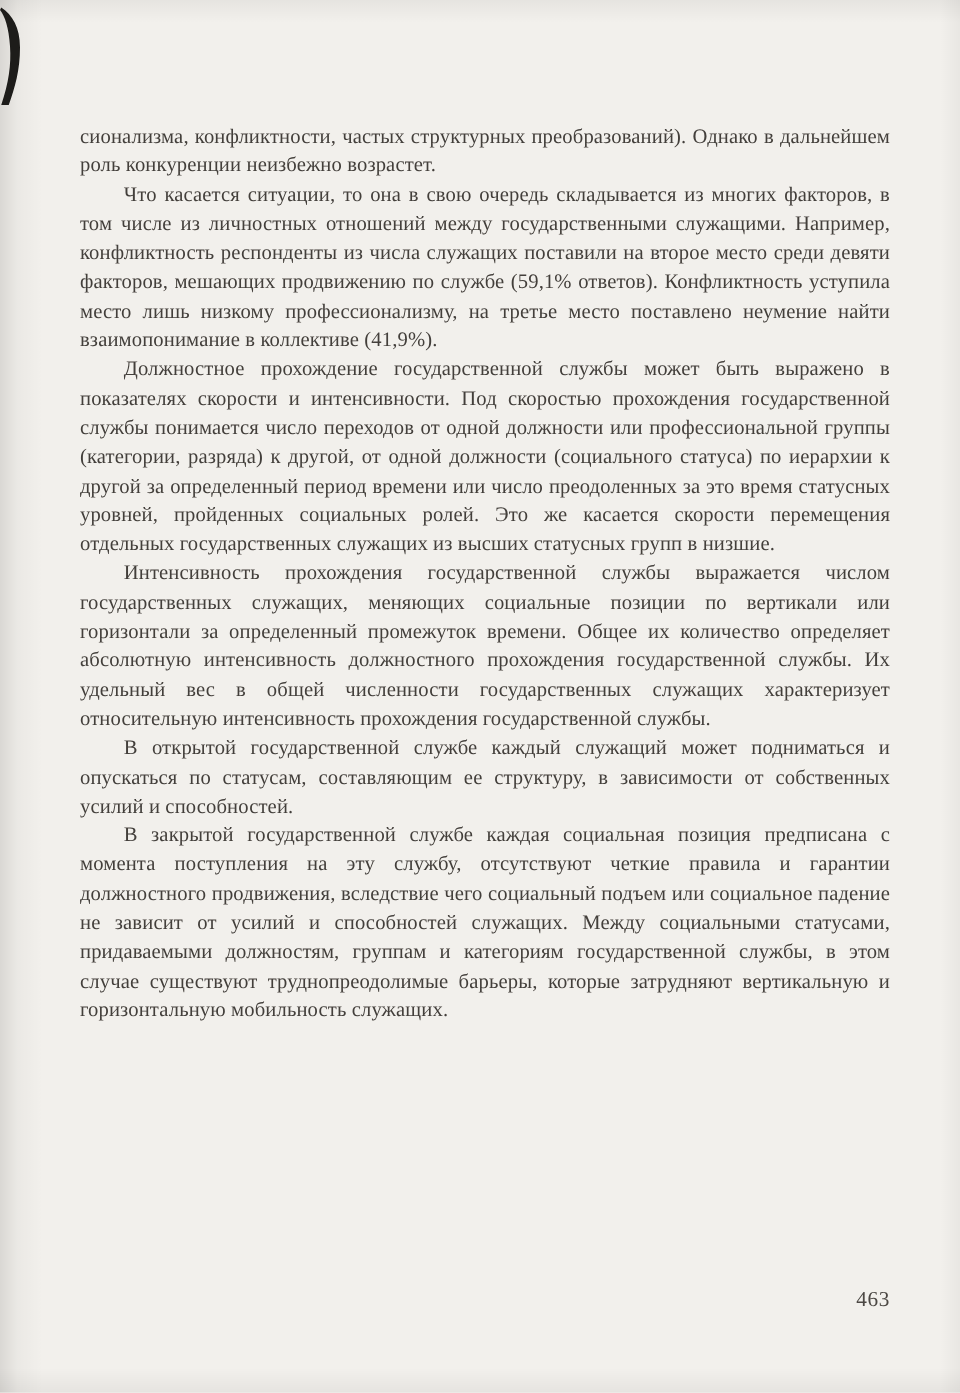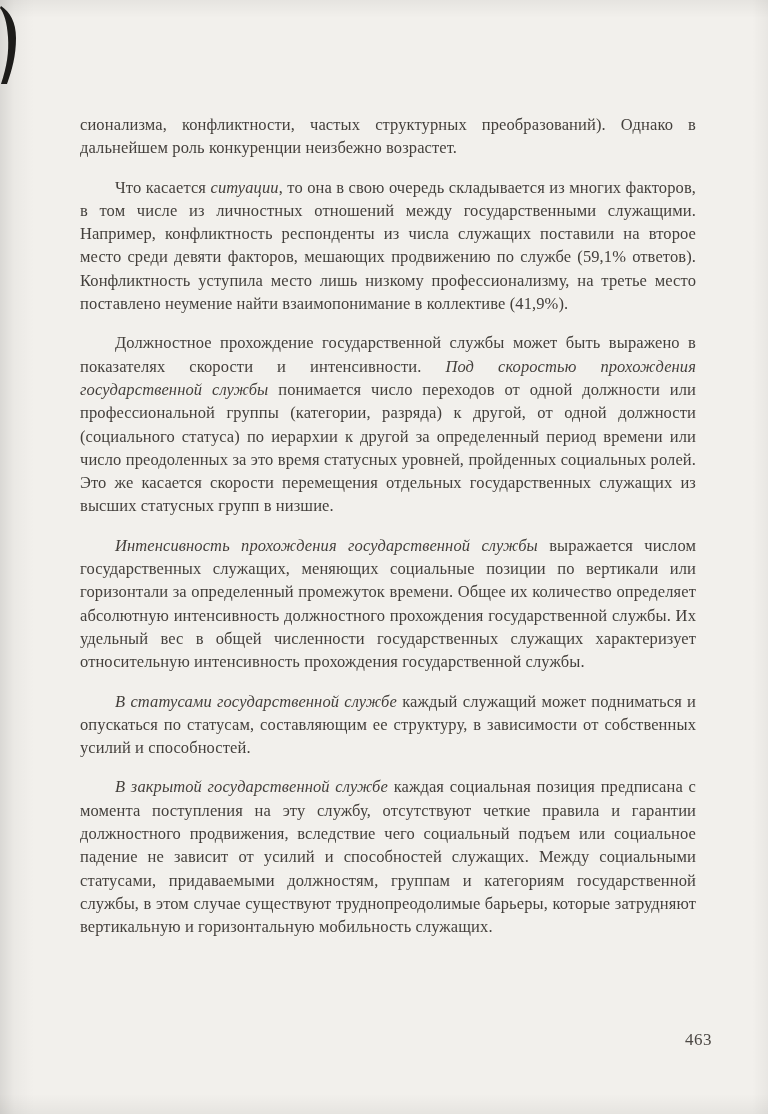--- a/index.html
+++ b/index.html
@@ -34,28 +34,27 @@
     left: 64px;
     top: 97px;
     width: 648px;
     font-size: 16.5px;
     line-height: 23.3px;
     color: #433f3b;
     text-align: justify;
     letter-spacing: 0.1px;
   }
   .text-column p {
-    margin: 16px;
+    margin: 0;
     text-indent: 35px;
   }
   .text-column p.no-indent {
     text-indent: 0;
   }
   .i {
-    font-style: italic;
   }
   .page-number {
     position: absolute;
     right: 56px;
     top: 1030px;
     font-size: 17px;
     color: #4c4844;
     letter-spacing: 0.5px;
   }
 </style>
@@ -72,21 +71,21 @@
 
     <p class="no-indent"><span>сионализма, конфликтности, частых структурных преобразований). Однако в дальнейшем роль конкуренции неизбежно возрастет.</span></p>
 
 
     <p><span>Что касается </span><span class="i">ситуации</span><span>, то она в свою очередь складывается из многих факторов, в том числе из личностных отношений между государственными служащими. Например, конфликтность респонденты из числа служащих поставили на второе место среди девяти факторов, мешающих продвижению по службе (59,1% ответов). Конфликтность уступила место лишь низкому профессионализму, на третье место поставлено неумение найти взаимопонимание в коллективе (41,9%).</span></p>
 
     <p><span>Должностное прохождение государственной службы может быть выражено в показателях скорости и интенсивности. </span><span class="i">Под скоростью прохождения государственной службы</span><span> понимается число переходов от одной должности или профессиональной группы (категории, разряда) к другой, от одной должности (социального статуса) по иерархии к другой за определенный период времени или число преодоленных за это время статусных уровней, пройденных социальных ролей. Это же касается скорости перемещения отдельных государственных служащих из высших статусных групп в низшие.</span></p>
 
     <p><span class="i">Интенсивность прохождения государственной службы</span><span> выражается числом государственных служащих, меняющих социальные позиции по вертикали или горизонтали за определенный промежуток времени. Общее их количество определяет абсолютную интенсивность должностного прохождения государственной службы. Их удельный вес в общей численности государственных служащих характеризует относительную интенсивность прохождения государственной службы.</span></p>
 
-    <p><span class="i">В статусами государственной службе</span><span> каждый служащий может подниматься и опускаться по статусам, составляющим ее структуру, в зависимости от собственных усилий и способностей.</span></p>
+    <p><span class="i">В открытой государственной службе</span><span> каждый служащий может подниматься и опускаться по статусам, составляющим ее структуру, в зависимости от собственных усилий и способностей.</span></p>
 
     <p><span class="i">В закрытой государственной службе</span><span> каждая социальная позиция предписана с момента поступления на эту службу, отсутствуют четкие правила и гарантии должностного продвижения, вследствие чего социальный подъем или социальное падение не зависит от усилий и способностей служащих. Между социальными статусами, придаваемыми должностям, группам и категориям государственной службы, в этом случае существуют труднопреодолимые барьеры, которые затрудняют вертикальную и горизонтальную мобильность служащих.</span></p>
 
   </div>
 
   <div class="page-number">463</div>
 
 </div>
 
 </body></html>

